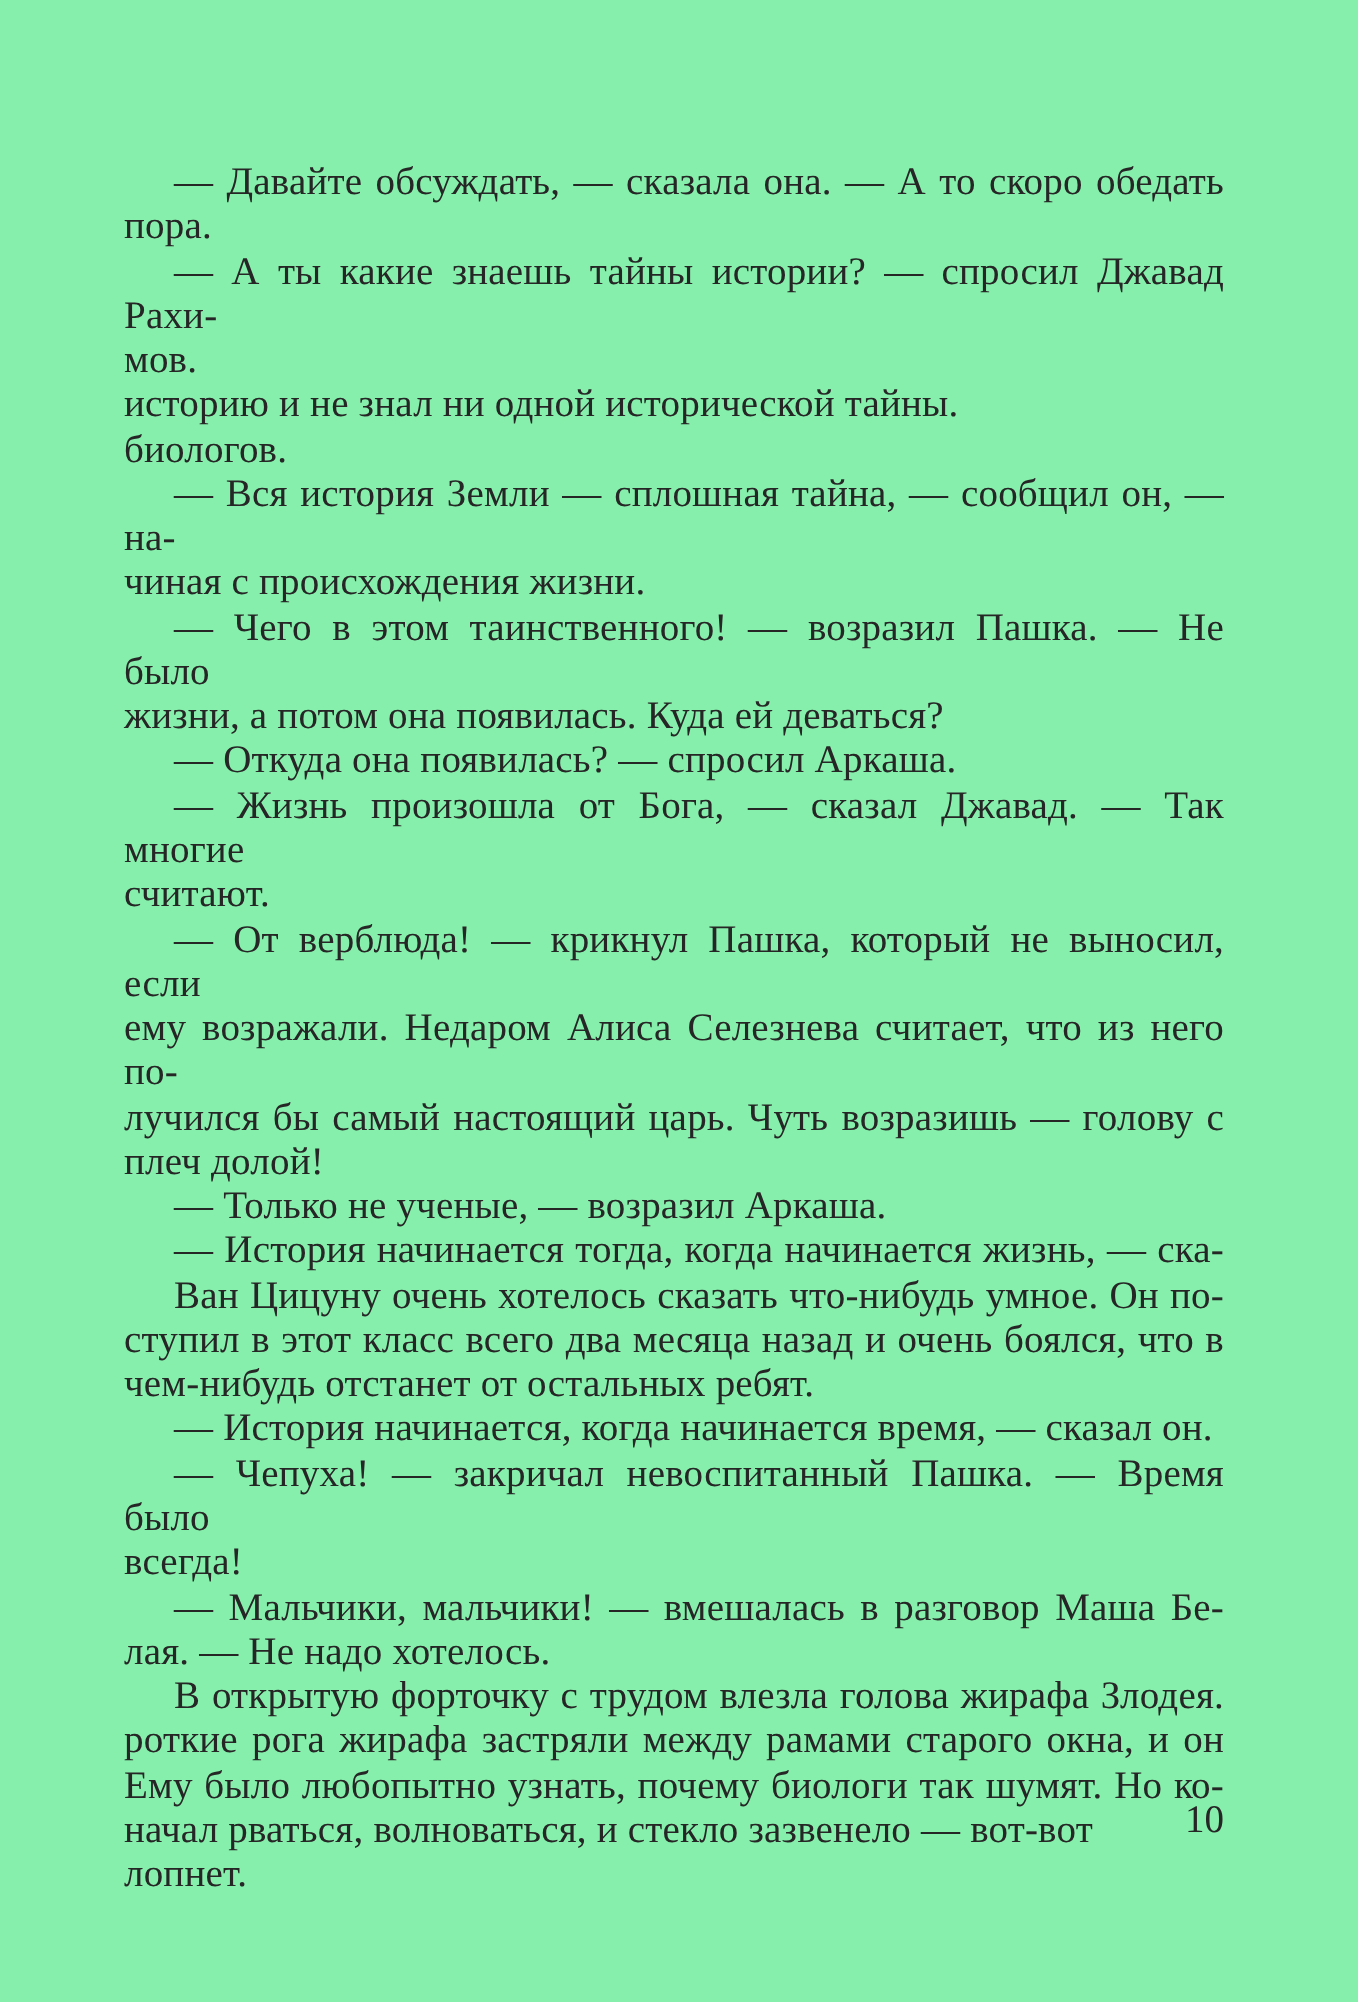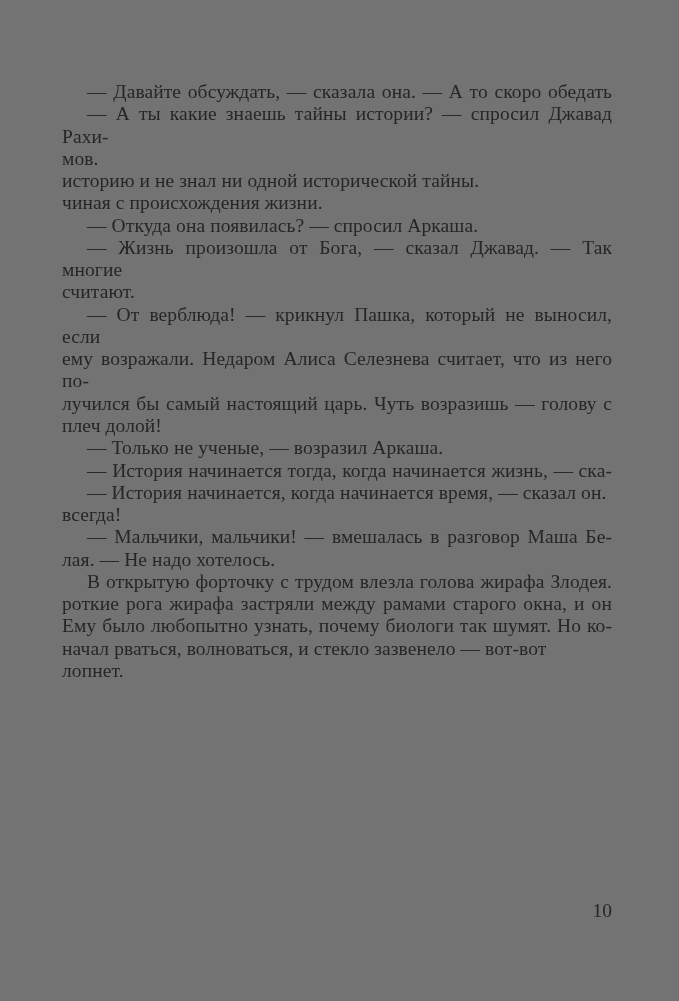--- a/index.html
+++ b/index.html
@@ -9,21 +9,21 @@
   }
   body {
     width: 679px;
     height: 1001px;
     overflow: hidden;
   }
   .page {
     position: relative;
     width: 679px;
     height: 1001px;
-    background: #737373;
+    background: #86efac;
     color: #262626;
     font-family: "Liberation Serif", "DejaVu Serif", serif;
   }
   .text-block {
     position: absolute;
     left: 62px;
     top: 81px;
     width: 550px;
     font-size: 19.5px;
     line-height: 22.26px;
@@ -54,32 +54,39 @@
     line-height: 22.26px;
   }
 </style>
 </head>
 <body>
 
 <div class="page">
   <div class="text-block">
       <div class="paragraph">
         <div class="line first just">— Давайте обсуждать, — сказала она. — А то скоро обедать</div>
+        <div class="line">пора.</div>
       </div>
       <div class="paragraph">
         <div class="line first just">— А ты какие знаешь тайны истории? — спросил Джавад Рахи-</div>
         <div class="line">мов.</div>
       </div>
       <div class="paragraph">
         <div class="line">историю и не знал ни одной исторической тайны.</div>
       </div>
       <div class="paragraph">
+        <div class="line">биологов.</div>
       </div>
       <div class="paragraph">
+        <div class="line first just">— Вся история Земли — сплошная тайна, — сообщил он, — на-</div>
         <div class="line">чиная с происхождения жизни.</div>
+      </div>
+      <div class="paragraph">
+        <div class="line first just">— Чего в этом таинственного! — возразил Пашка. — Не было</div>
+        <div class="line">жизни, а потом она появилась. Куда ей деваться?</div>
       </div>
       <div class="paragraph">
         <div class="line first">— Откуда она появилась? — спросил Аркаша.</div>
       </div>
       <div class="paragraph">
         <div class="line first just">— Жизнь произошла от Бога, — сказал Джавад. — Так многие</div>
         <div class="line">считают.</div>
       </div>
       <div class="paragraph">
         <div class="line first just">— От верблюда! — крикнул Пашка, который не выносил, если</div>
@@ -87,23 +94,29 @@
         <div class="line just">лучился бы самый настоящий царь. Чуть возразишь — голову с</div>
         <div class="line">плеч долой!</div>
       </div>
       <div class="paragraph">
         <div class="line first">— Только не ученые, — возразил Аркаша.</div>
       </div>
       <div class="paragraph">
         <div class="line first just">— История начинается тогда, когда начинается жизнь, — ска-</div>
       </div>
       <div class="paragraph">
+        <div class="line first just">Ван Цицуну очень хотелось сказать что-нибудь умное. Он по-</div>
+        <div class="line just">ступил в этот класс всего два месяца назад и очень боялся, что в</div>
+        <div class="line">чем-нибудь отстанет от остальных ребят.</div>
+      </div>
+      <div class="paragraph">
         <div class="line first">— История начинается, когда начинается время, — сказал он.</div>
       </div>
       <div class="paragraph">
+        <div class="line first just">— Чепуха! — закричал невоспитанный Пашка. — Время было</div>
         <div class="line">всегда!</div>
       </div>
       <div class="paragraph">
         <div class="line first just">— Мальчики, мальчики! — вмешалась в разговор Маша Бе-</div>
         <div class="line">лая. — Не надо хотелось.</div>
       </div>
       <div class="paragraph">
         <div class="line first just">В открытую форточку с трудом влезла голова жирафа Злодея.</div>
         <div class="line just">роткие рога жирафа застряли между рамами старого окна, и он</div>
         <div class="line just">Ему было любопытно узнать, почему биологи так шумят. Но ко-</div>

